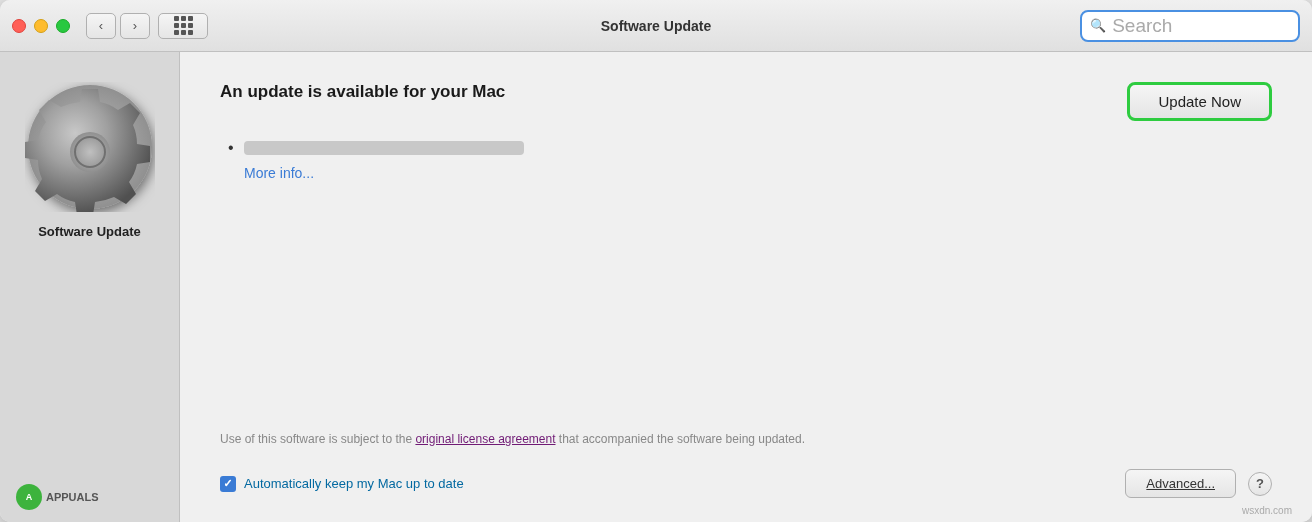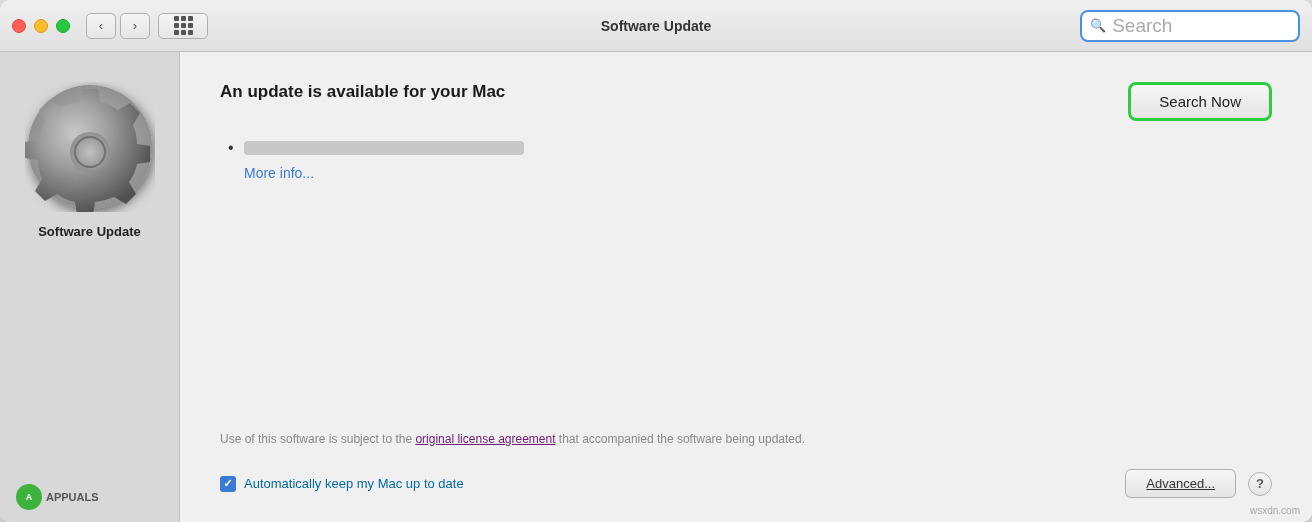--- a/index.html
+++ b/index.html
@@ -312,21 +312,21 @@
       font-size: 13px;
       color: #555;
       cursor: pointer;
       font-weight: 600;
     }
 
     
     .watermark {
       position: absolute;
       bottom: 6px;
-      right: 12px;
+      right: 20px;
       font-size: 10px;
       color: #aaa;
     }
   </style>
 </head>
 <body>
 
 <div class="window">
 
   <div class="titlebar">
@@ -415,21 +415,21 @@
       <div style="position: absolute; bottom: 12px; left: 16px; display: flex; align-items: center; gap: 4px;">
         <div style="width:26px;height:26px;background:#3db33d;border-radius:50%;display:flex;align-items:center;justify-content:center;font-size:9px;font-weight:700;color:white;">A</div>
         <span style="font-size:11px;color:#555;font-weight:700;">APPUALS</span>
       </div>
     </div>
 
     <div class="panel" style="position:relative;">
 
       <div class="update-section">
         <span class="update-title">An update is available for your Mac</span>
-        <button class="update-now-btn">Search Now</button>
+        <button class="update-now-btn">Update Now</button>
       </div>
 
       <div class="update-item">
         <span class="bullet">•</span>
         <div class="update-item-text"></div>
       </div>
 
       <a class="more-info-link">More info...</a>
 
       <div style="flex:1;"></div>

